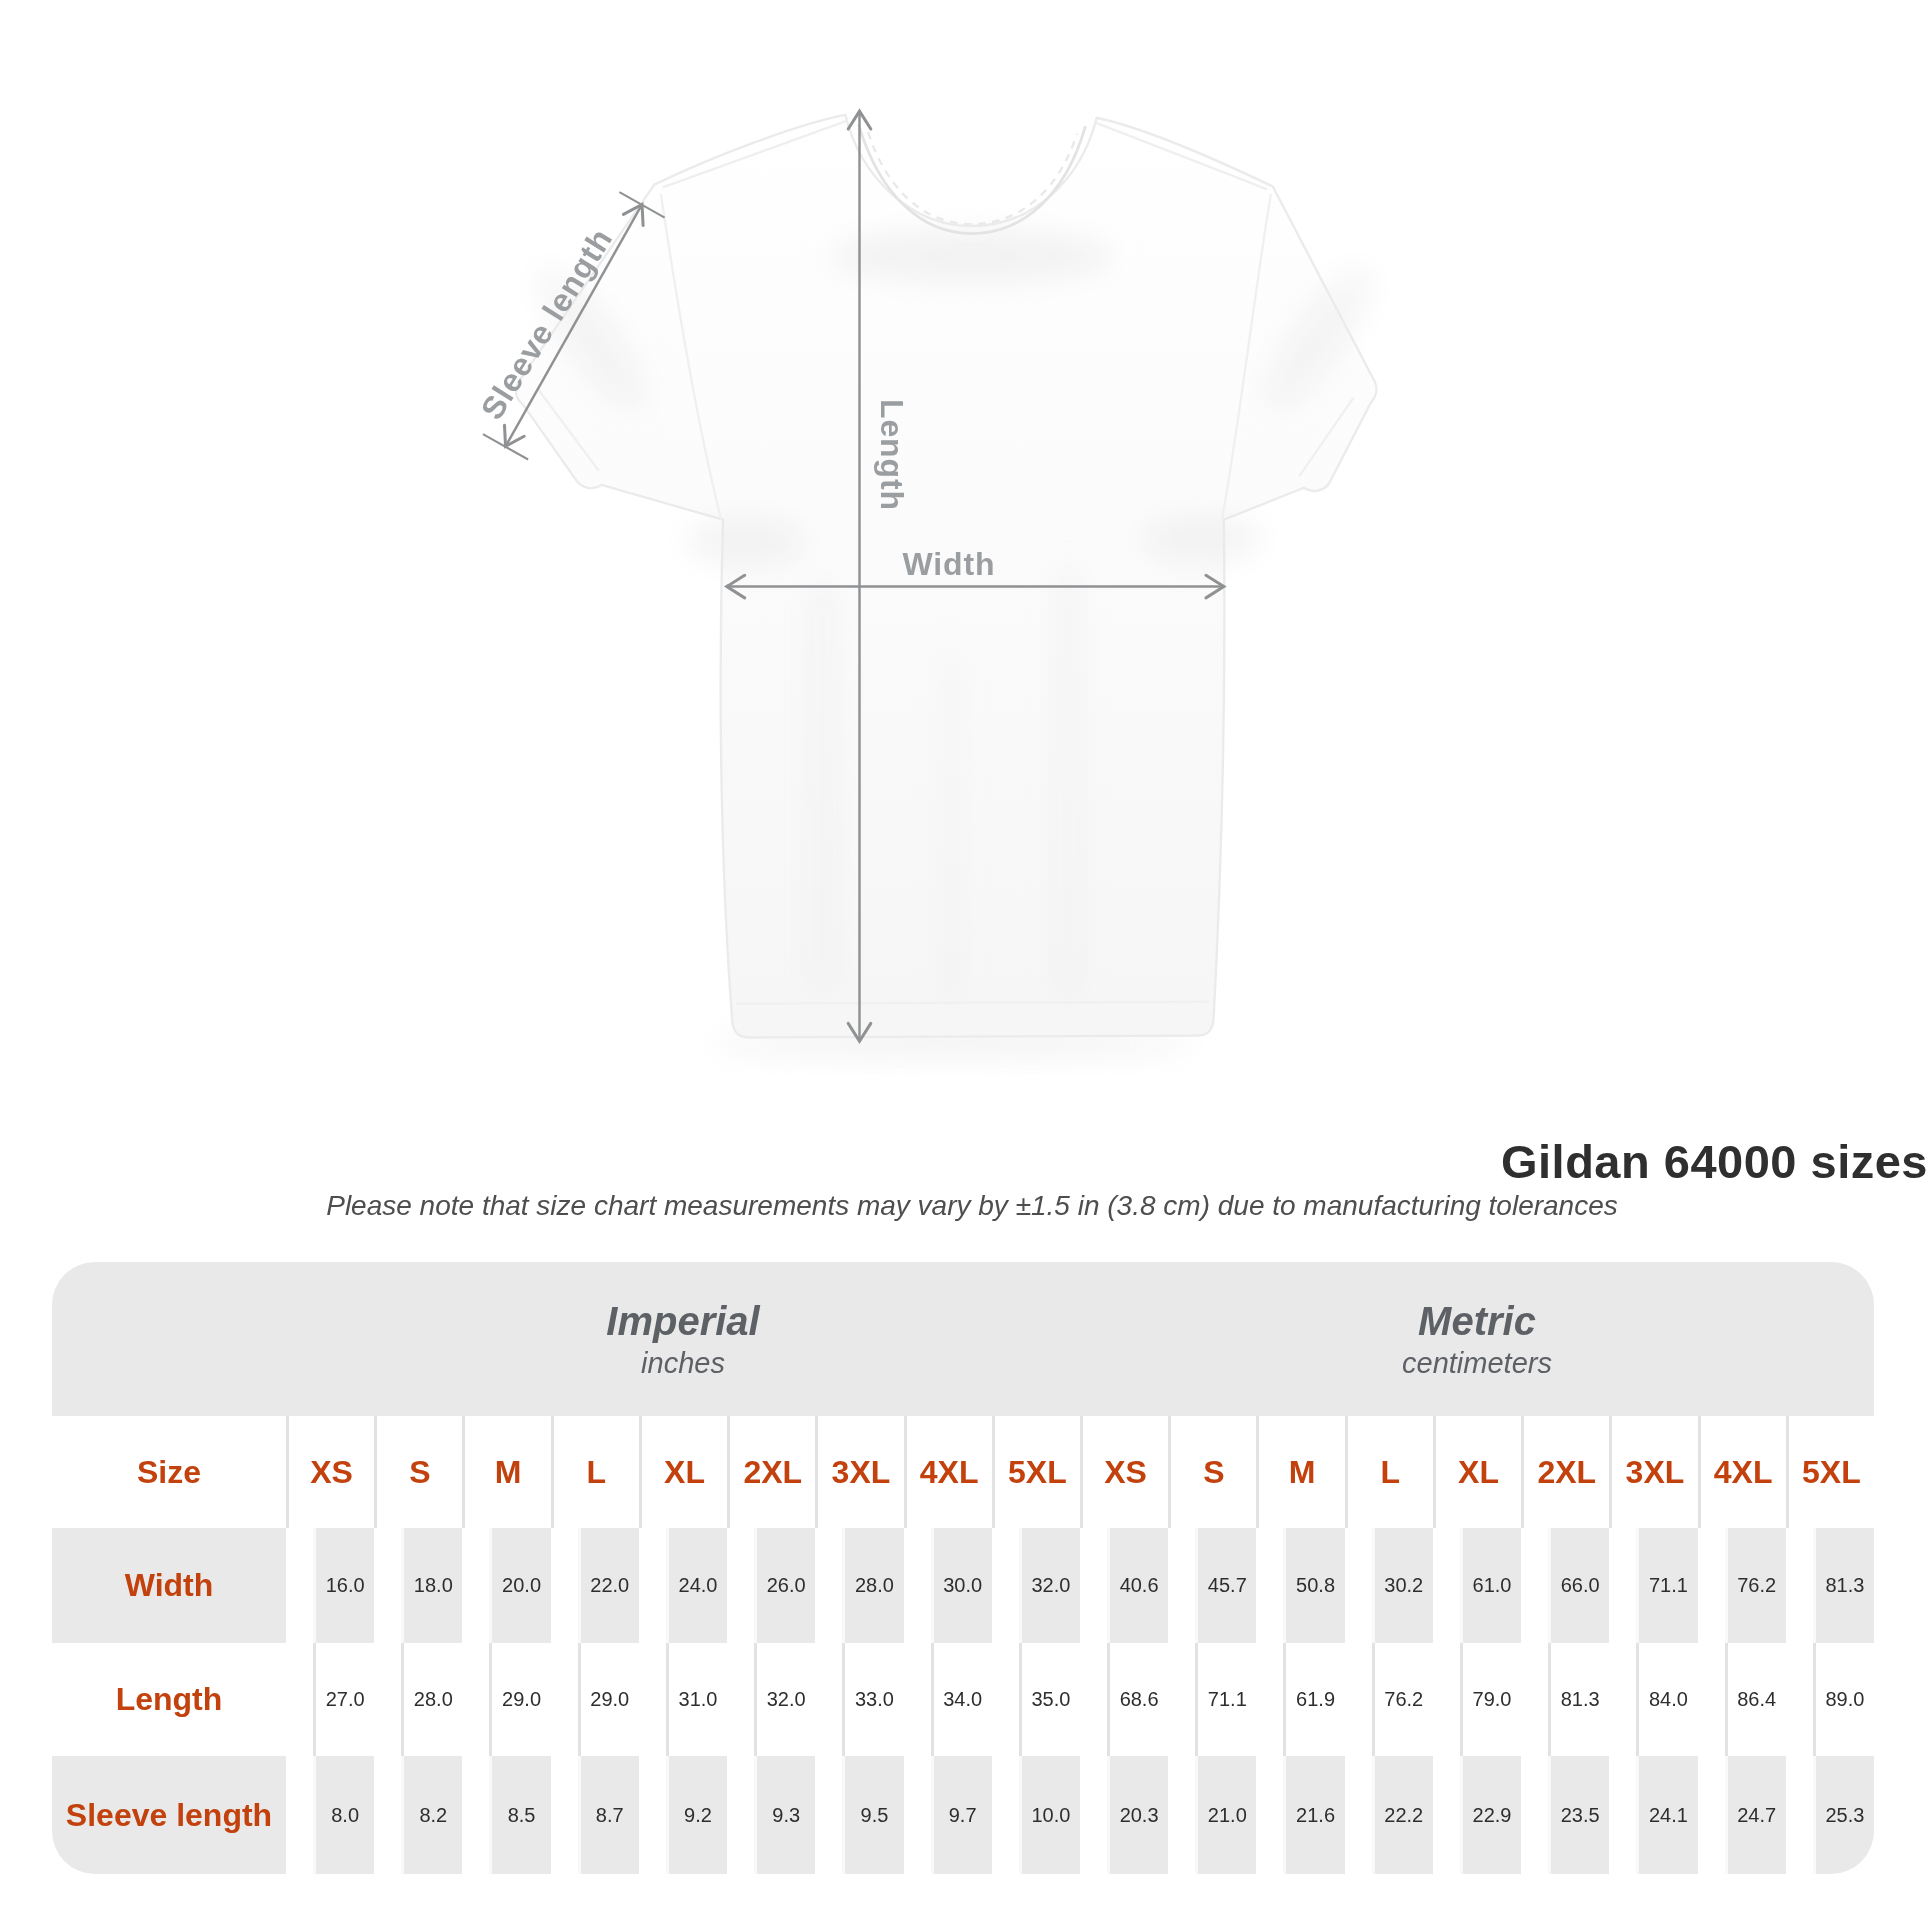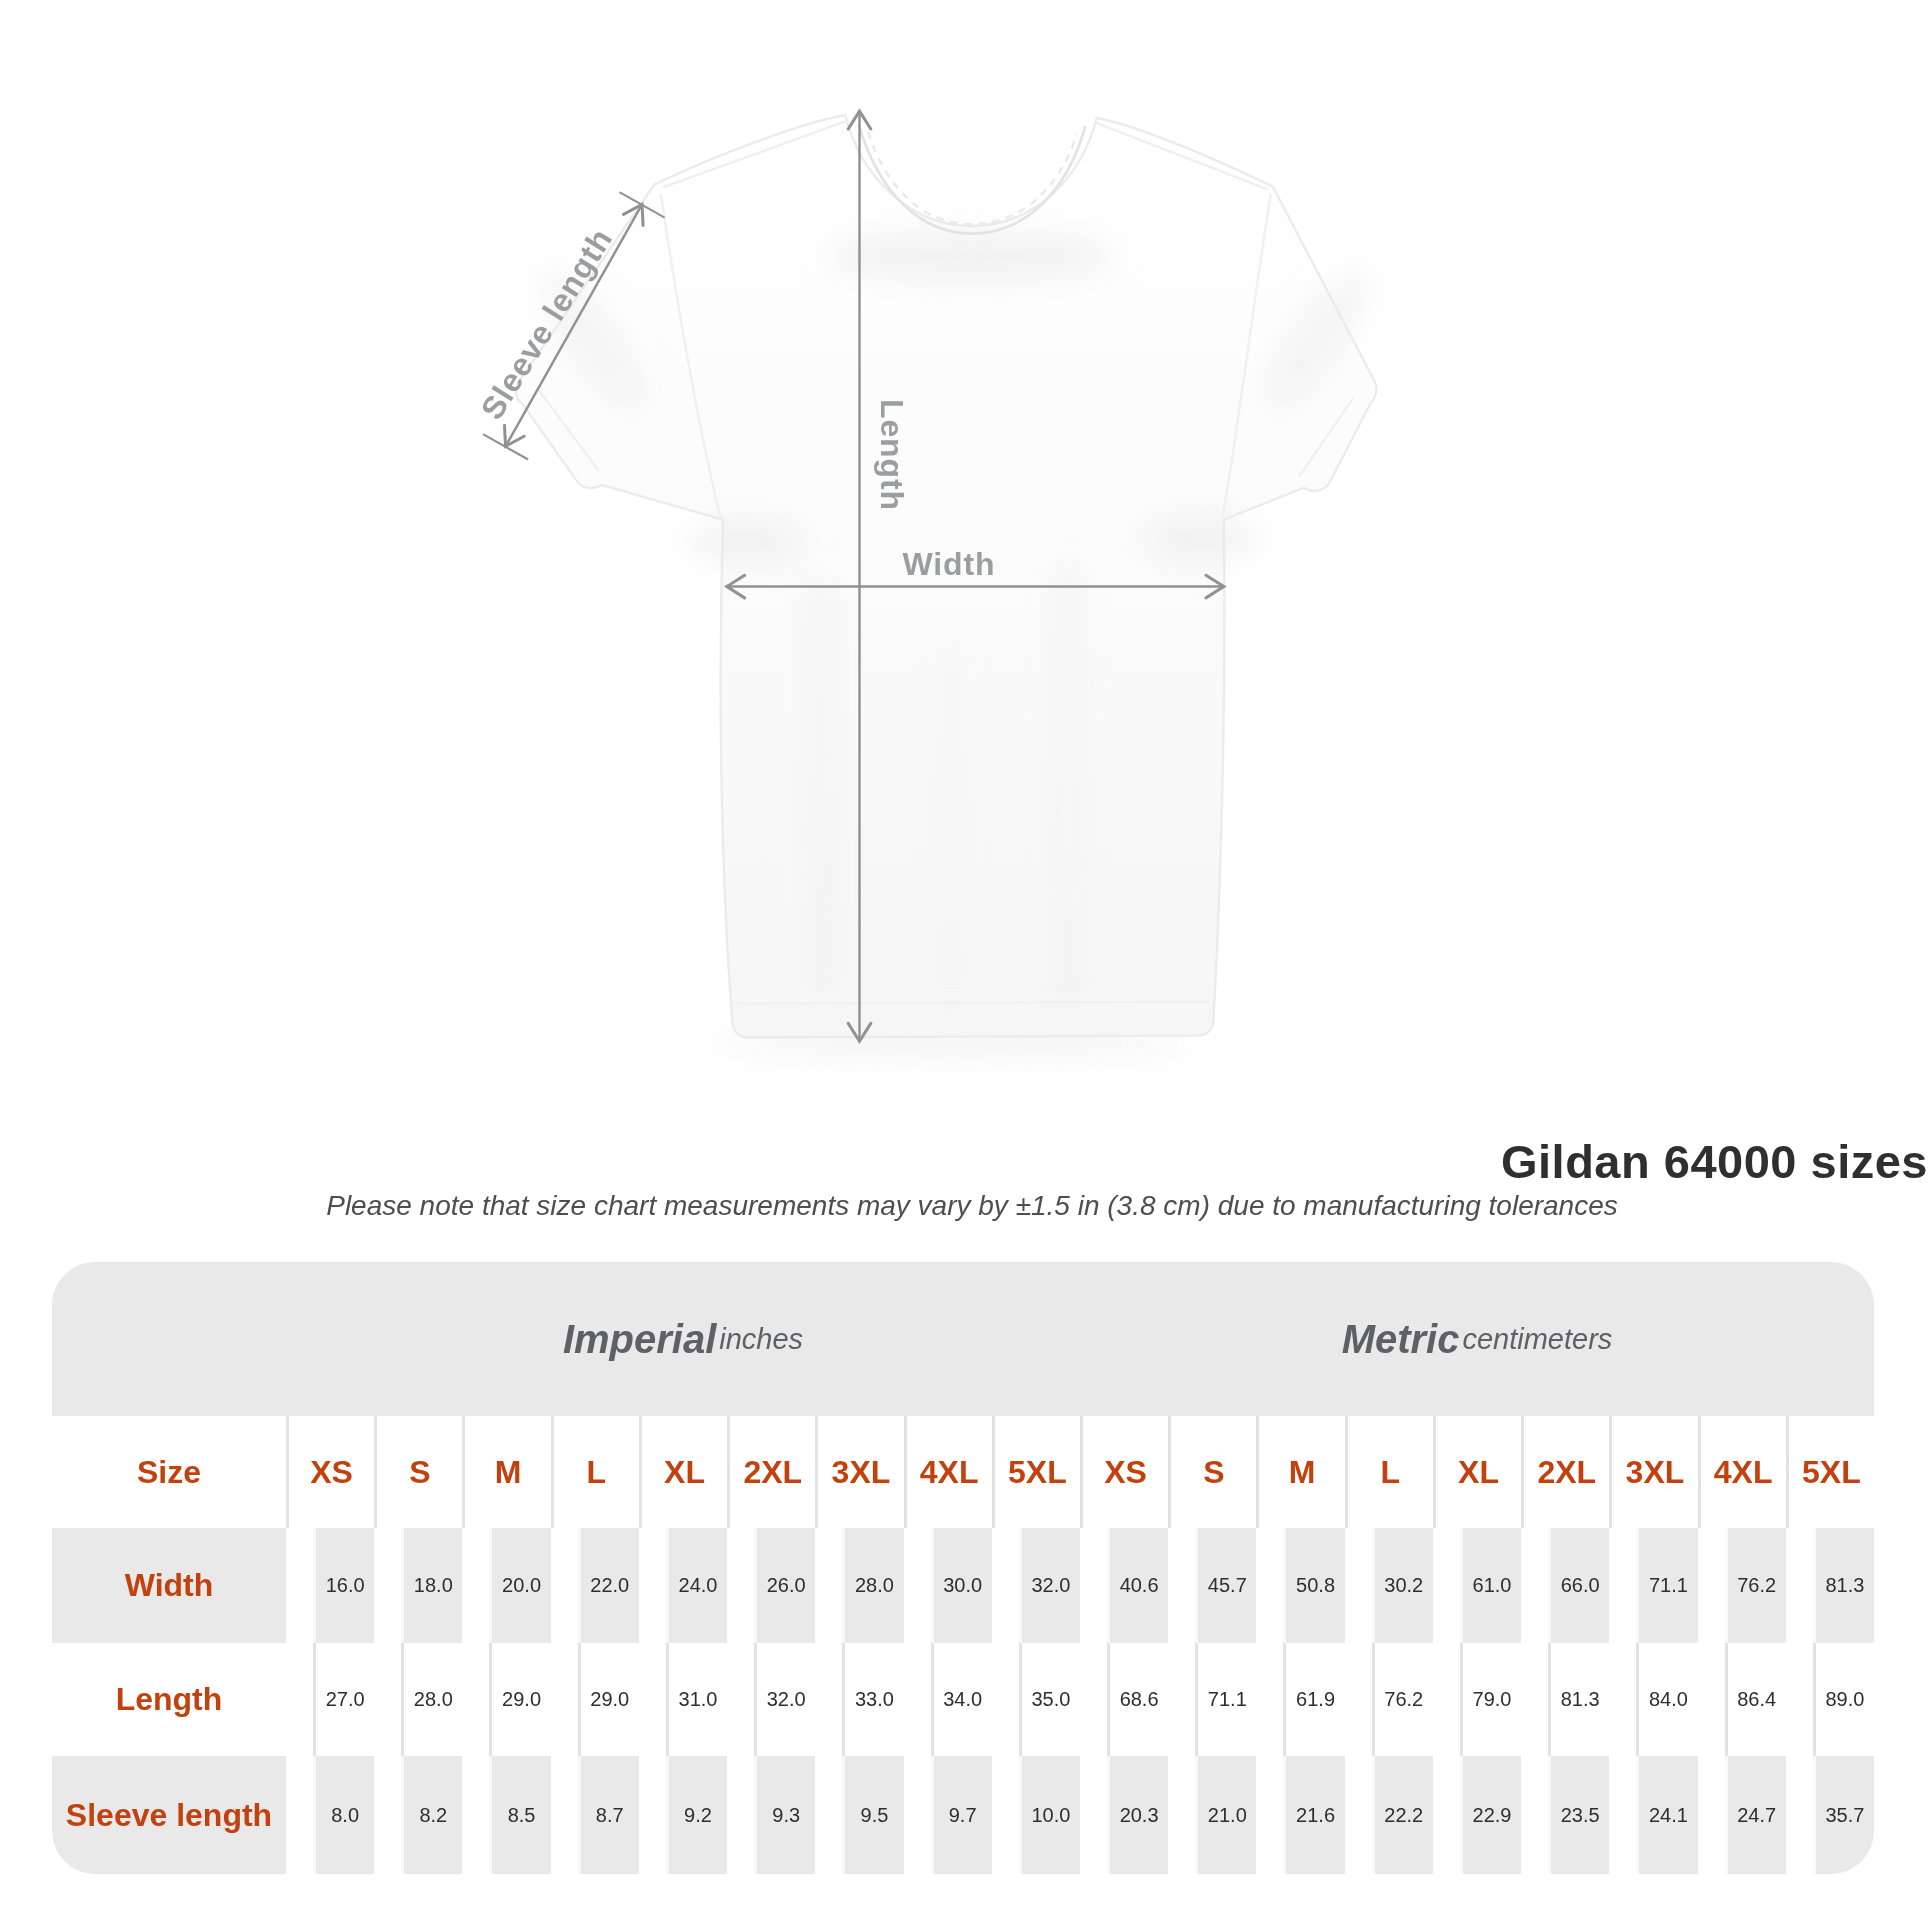--- a/index.html
+++ b/index.html
@@ -32,21 +32,21 @@
     border-radius:43px;overflow:hidden;
     display:grid;
     grid-template-columns:234px repeat(18,1fr);
     grid-template-rows:154px 112px 115px 113px 118px;
   }
   .cell{display:flex;align-items:center;justify-content:center;min-width:0;}
   .bg-g{background:#e9e9e9;}
   .bg-w{background:#ffffff;}
   .sep-g{border-left:3.8px solid #e2e2e2;}
   .sep-w{border-left:3.8px solid #f9f9f9;}
-  .group{grid-column:span 9;flex-direction:row;gap:3px;}
+  .group{grid-column:span 9;flex-direction:column;gap:3px;}
   .group-label{font-size:40px;font-weight:bold;font-style:italic;color:#5d6165;}
   .group-unit{font-size:29px;font-style:italic;color:#5d6165;text-align:center;}
   .head{font-size:32px;font-weight:bold;color:#c2410c;}
   .val{font-size:20px;color:#2e2e2e;margin-left:27px;}
 </style>
 </head>
 <body>
 
 <div class="page">
 
@@ -213,17 +213,17 @@
       <div class="cell bg-g val sep-w">9.7</div>
       <div class="cell bg-g val sep-w">10.0</div>
       <div class="cell bg-g val sep-w">20.3</div>
       <div class="cell bg-g val sep-w">21.0</div>
       <div class="cell bg-g val sep-w">21.6</div>
       <div class="cell bg-g val sep-w">22.2</div>
       <div class="cell bg-g val sep-w">22.9</div>
       <div class="cell bg-g val sep-w">23.5</div>
       <div class="cell bg-g val sep-w">24.1</div>
       <div class="cell bg-g val sep-w">24.7</div>
-      <div class="cell bg-g val sep-w">35.7</div>
+      <div class="cell bg-g val sep-w">25.3</div>
     </div>
 
 </div>
 
 
 </body></html>

